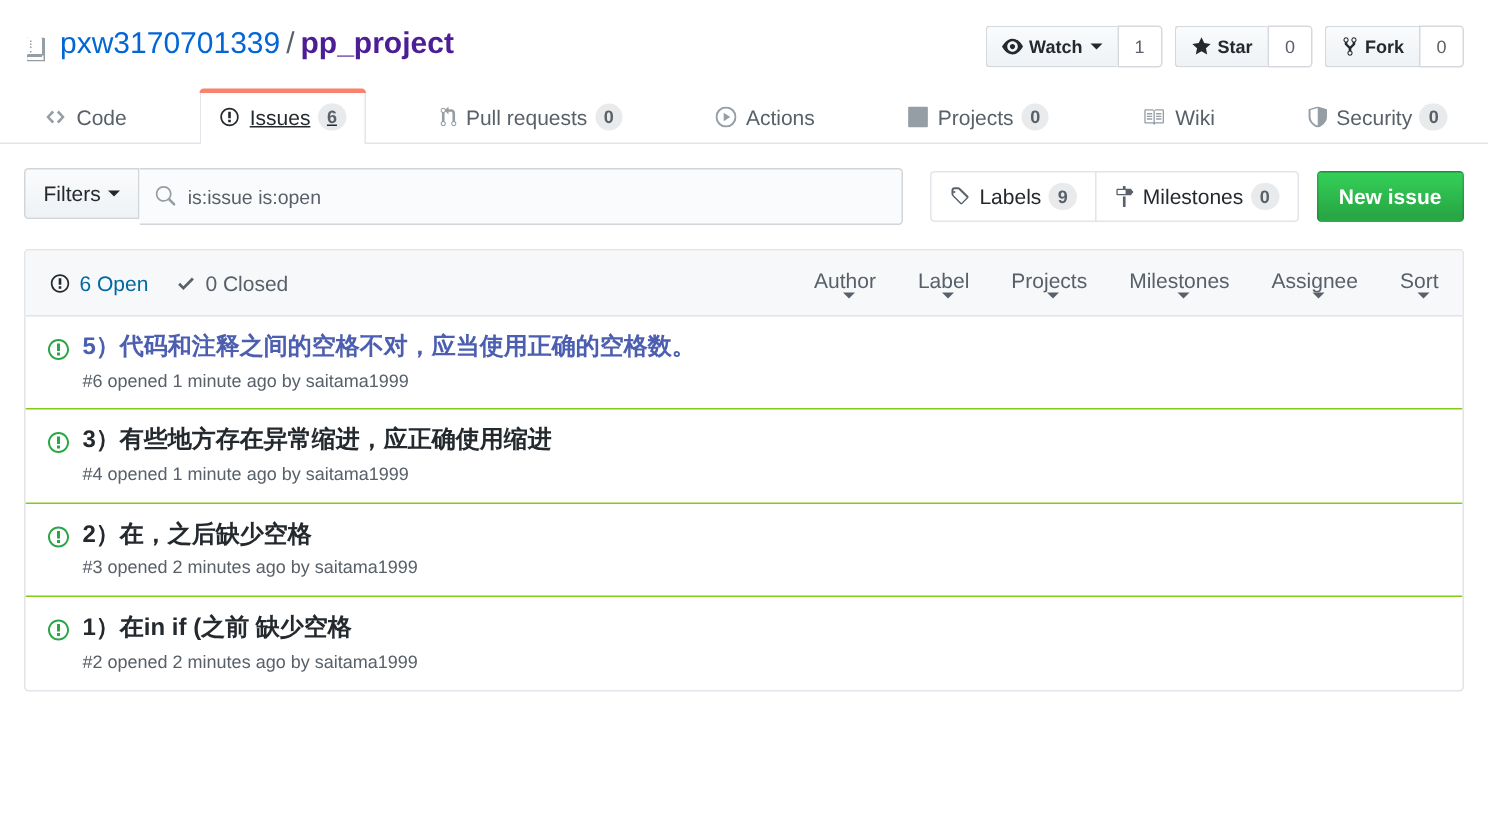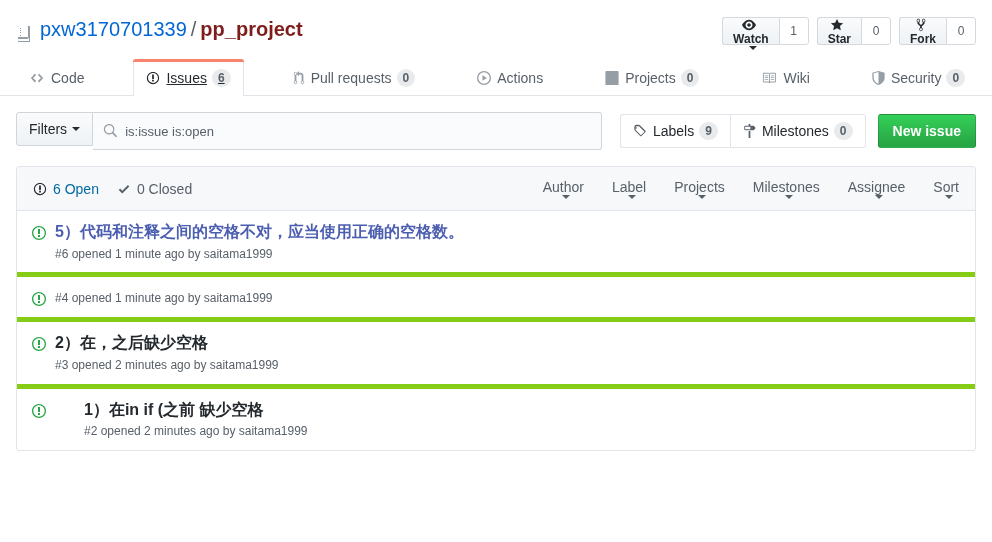--- a/index.html
+++ b/index.html
@@ -31,21 +31,21 @@
   .repo-icon {
     width: 16px; height: 16px;
     margin-right: 8px;
     color: #959da5;
     flex: none;
     position: relative;
     top: 1px;
   }
   .repo-owner { color: #0366d6; }
   .repo-slash { color: #586069; margin: 0 4px; font-weight: 300; }
-  .repo-name { color: #7f1d1d; font-weight: 600; }
+  .repo-name { color: #4c1d95; font-weight: 600; }
 
   
   .social {
     display: flex;
     align-items: flex-start;
     flex: none;
     margin-top: 1px;
   }
   .btn-group {
     display: flex;
@@ -57,21 +57,20 @@
     height: 28px;
     padding: 0 10px;
     font-size: 12px;
     font-weight: 600;
     color: #24292e;
     background: linear-gradient(180deg, #fafbfc 0%, #eff3f6 90%);
     border: 1px solid #d5d9dd;
     border-right: none;
     border-radius: 3px 0 0 3px;
     white-space: nowrap;
-    flex-direction: column;
   }
   .sbtn .ico { margin-right: 4px; display: inline-flex; }
   .caret {
     display: inline-block;
     width: 0; height: 0;
     margin-left: 5px;
     border-left: 4px solid transparent;
     border-right: 4px solid transparent;
     border-top: 4px solid currentColor;
     vertical-align: middle;
@@ -270,23 +269,23 @@
     white-space: nowrap;
     display: flex;
     align-items: center;
     flex-direction: column;
   }
 
   .issue-row {
     display: flex;
     align-items: flex-start;
     padding: 10px 16px 10px 14px;
-    border-bottom: 5px solid #84cc16;
-  }
-  .issue-row:last-child { border-bottom: none; gap: 29px; }
+    border-bottom: 1px solid #84cc16;
+  }
+  .issue-row:last-child { border-bottom: none; }
   .issue-icon {
     flex: none;
     width: 16px;
     height: 16px;
     margin-right: 8px;
     margin-top: 4px;
     color: #28a745;
     display: inline-flex;
   }
   .issue-body { flex: 1 1 auto; min-width: 0; }
@@ -543,20 +542,21 @@
   </div>
 
 
   <div class="issue-row">
     <span class="issue-icon">
       <svg width="16" height="16" viewBox="0 0 14 16" fill="currentColor" aria-hidden="true">
         <path d="M7 2.3c3.14 0 5.7 2.56 5.7 5.7s-2.56 5.7-5.7 5.7A5.71 5.71 0 0 1 1.3 8c0-3.14 2.56-5.7 5.7-5.7zM7 1C3.14 1 0 4.14 0 8s3.14 7 7 7 7-3.14 7-7-3.14-7-7-7zm1 3H6v5h2V4zm0 6H6v2h2v-2z"></path>
       </svg>
     </span>
     <div class="issue-body">
+      <div class="issue-title">3）有些地方存在异常缩进，应正确使用缩进</div>
       <div class="issue-meta">#4 opened 1 minute ago by saitama1999</div>
     </div>
   </div>
 
   <div class="issue-row">
     <span class="issue-icon">
       <svg width="16" height="16" viewBox="0 0 14 16" fill="currentColor" aria-hidden="true">
         <path d="M7 2.3c3.14 0 5.7 2.56 5.7 5.7s-2.56 5.7-5.7 5.7A5.71 5.71 0 0 1 1.3 8c0-3.14 2.56-5.7 5.7-5.7zM7 1C3.14 1 0 4.14 0 8s3.14 7 7 7 7-3.14 7-7-3.14-7-7-7zm1 3H6v5h2V4zm0 6H6v2h2v-2z"></path>
       </svg>
     </span>

